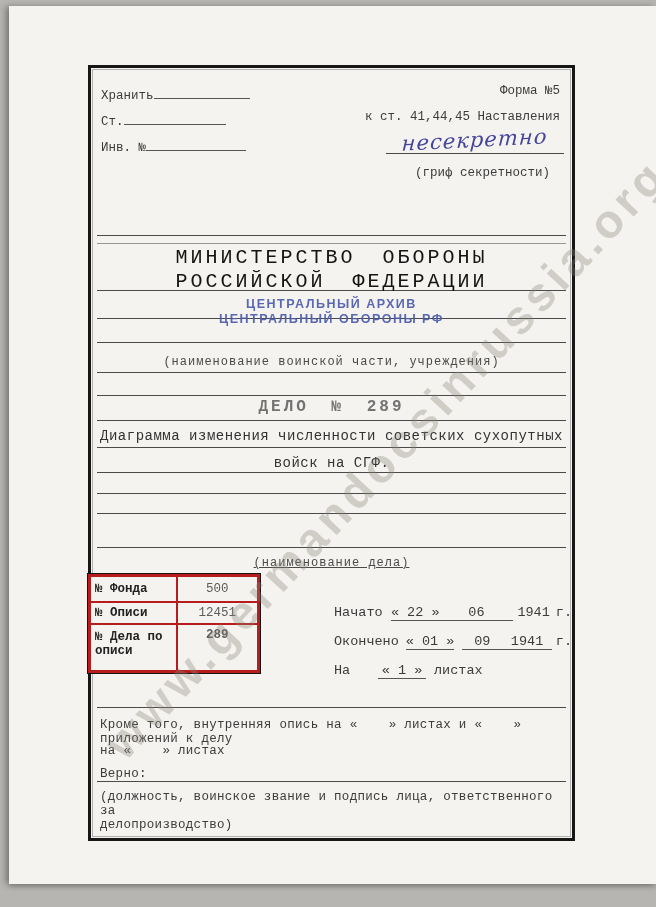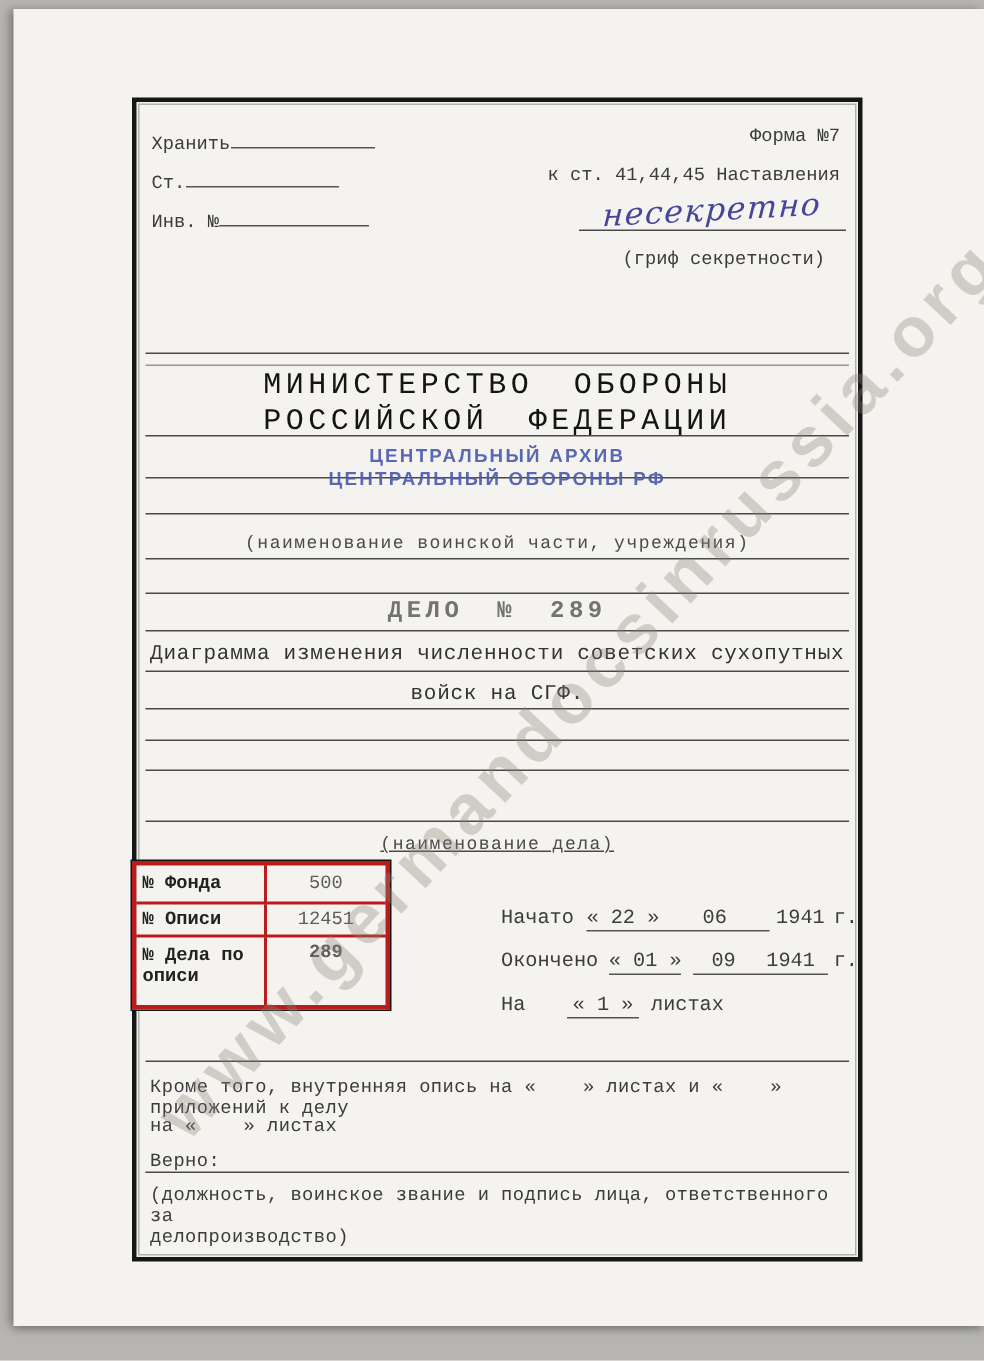--- a/index.html
+++ b/index.html
@@ -82,21 +82,21 @@
     <div class="abs mono12" style="left:10px;top:18px;">
       <span>Хранить</span><span class="blank" style="width:96px;"></span>
     </div>
     <div class="abs mono12" style="left:10px;top:44px;">
       <span>Ст.</span><span class="blank" style="width:102px;"></span>
     </div>
     <div class="abs mono12" style="left:10px;top:70px;">
       <span>Инв. №</span><span class="blank" style="width:100px;"></span>
     </div>
 
-    <div class="right-txt mono12" style="top:16px;">Форма №7</div>
+    <div class="right-txt mono12" style="top:16px;">Форма №5</div>
     <div class="right-txt mono12" style="top:42px;">к ст. 41,44,45 Наставления</div>
     <div class="hand-box">
       <span class="hand" style="display:inline-block;">несекретно</span>
     </div>
     <div class="right-txt mono12" style="top:98px;right:22px;">(гриф секретности)</div>
 
     <div class="rule" style="top:167px;"></div>
     <div class="rule" style="top:175px;opacity:.55;"></div>
     <div class="rule" style="top:222px;"></div>
     <div class="rule" style="top:250px;"></div>

